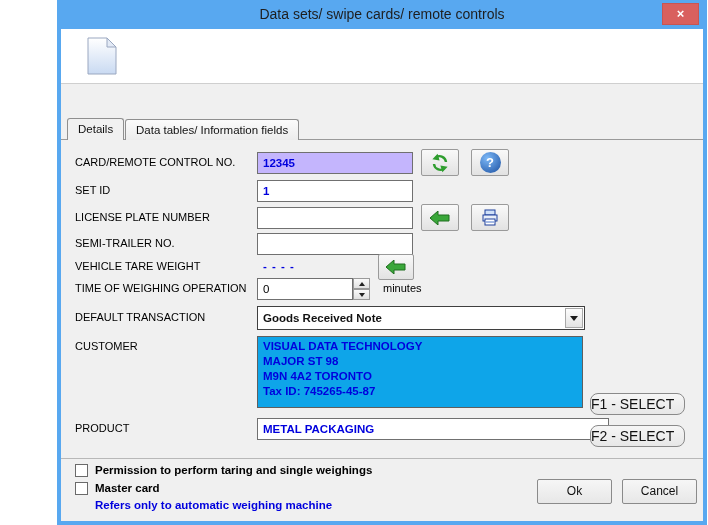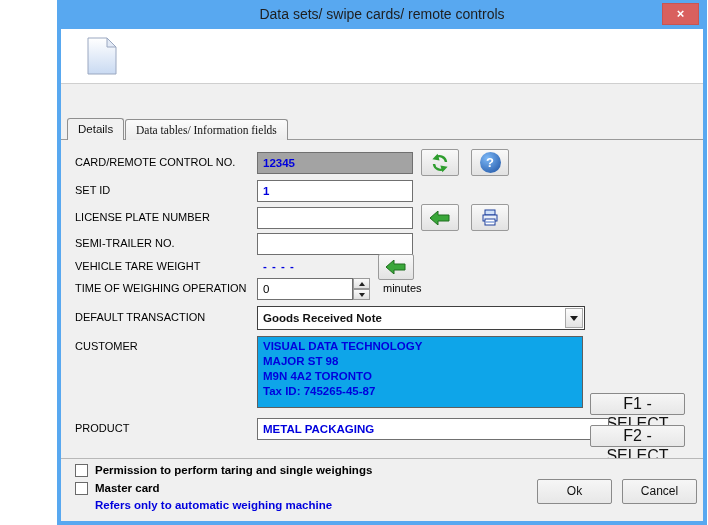--- a/index.html
+++ b/index.html
@@ -39,29 +39,29 @@
   .weigh-combo { left:196px; top:5px; width:433px; }
 
   
   .tabbar { position:absolute; left:0; top:88px; width:100%; height:23px; }
   .tabbar-line { position:absolute; left:0; right:0; bottom:0; border-bottom:1px solid #9a9a9a; }
   .tab { position:absolute; bottom:0; height:21px; line-height:20px; padding:0 10px;
          border:1px solid #8f8f8f; border-bottom:none; border-radius:3px 3px 0 0;
          background:linear-gradient(#fbfbfb,#ececec); font-size:11.5px; color:#111; cursor:pointer; }
   .tab.active { background:#f1f1f1; z-index:3; height:22px; }
   .tab-details { left:6px; }
-  .tab-data { left:64px;font-family:Liberation Serif, serif; }
+  .tab-data { left:64px; }
 
   
   .form { position:absolute; left:0; top:111px; width:100%; height:318px; background:#f0f0f0; }
   .lbl { position:absolute; left:14px; font-size:11px; font-weight:normal; color:#000; }
   .fld { position:absolute; left:196px; height:22px; background:#fff; border:1px solid #707070;
          font-size:11.5px; font-weight:bold; color:#0000dd; padding:0 5px;
          font-family:"Liberation Sans", sans-serif; }
-  .fld-sel { background:#a3a3a3; }
+  .fld-sel { background:#c4b5fd; }
   .sqbtn { position:absolute; width:38px; height:27px;
            background:linear-gradient(#f9f9f9,#e2e2e2); border:1px solid #9a9a9a;
            border-radius:2px; display:flex; align-items:center; justify-content:center; cursor:pointer; }
   .help-circle { width:21px; height:21px; border-radius:50%;
                  background:radial-gradient(circle at 35% 30%, #7cb8f7, #1b4fa0);
                  color:#fff; font-size:13px; font-weight:bold; text-align:center; line-height:21px; }
   .dashes { position:absolute; left:202px; font-size:11.5px; font-weight:bold; color:#0000dd;
             letter-spacing:1px; }
   .spin { position:absolute; left:292px; top:138px; width:17px; height:22px; }
   .spinbtn { position:absolute; left:0; width:17px; height:11px;
@@ -73,21 +73,21 @@
             border-top:4px solid #222; }
   .unit { position:absolute; left:322px; top:142px; font-size:11px; color:#000; }
   .trans-combo { left:196px; top:166px; width:328px; height:24px; border:1px solid #3f3f3f; }
   .trans-text { font-weight:bold; top:5px; }
   .cust-area { position:absolute; left:196px; top:196px; width:326px; height:72px;
                background:#0ea5e9; border:1px solid #5f5f5f; resize:none; overflow:hidden;
                font-family:"Liberation Sans", sans-serif; font-size:11.5px; font-weight:bold;
                color:#0000dd; line-height:15px; padding:2px 5px; }
   .selbtn { position:absolute; left:529px; width:95px; height:22px;
             background:linear-gradient(#f6f6f6,#e7e7e7); border:1px solid #8a8a8a;
-            border-radius:2px; font-size:16px; color:#111; text-align:center; line-height:20px; cursor:pointer; }
+            border-radius:8px; font-size:14px; color:#111; text-align:left; line-height:20px; cursor:pointer; }
 
   
   .footer { position:absolute; left:0; top:429px; width:100%; height:63px;
             background:#f0f0f0; border-top:1px solid #b8b8b8; }
   .cbrow { position:absolute; left:14px; height:15px; cursor:pointer; }
   .cbbox { position:absolute; left:0; top:0; width:13px; height:13px; background:#fff;
            border:1px solid #6a6a6a; }
   .cblbl { position:absolute; left:20px; top:0; font-size:11.5px; font-weight:bold;
            color:#000; white-space:nowrap; }
   .note { position:absolute; left:34px; top:40px; font-size:11.5px; font-weight:bold; color:#0000dd; }

